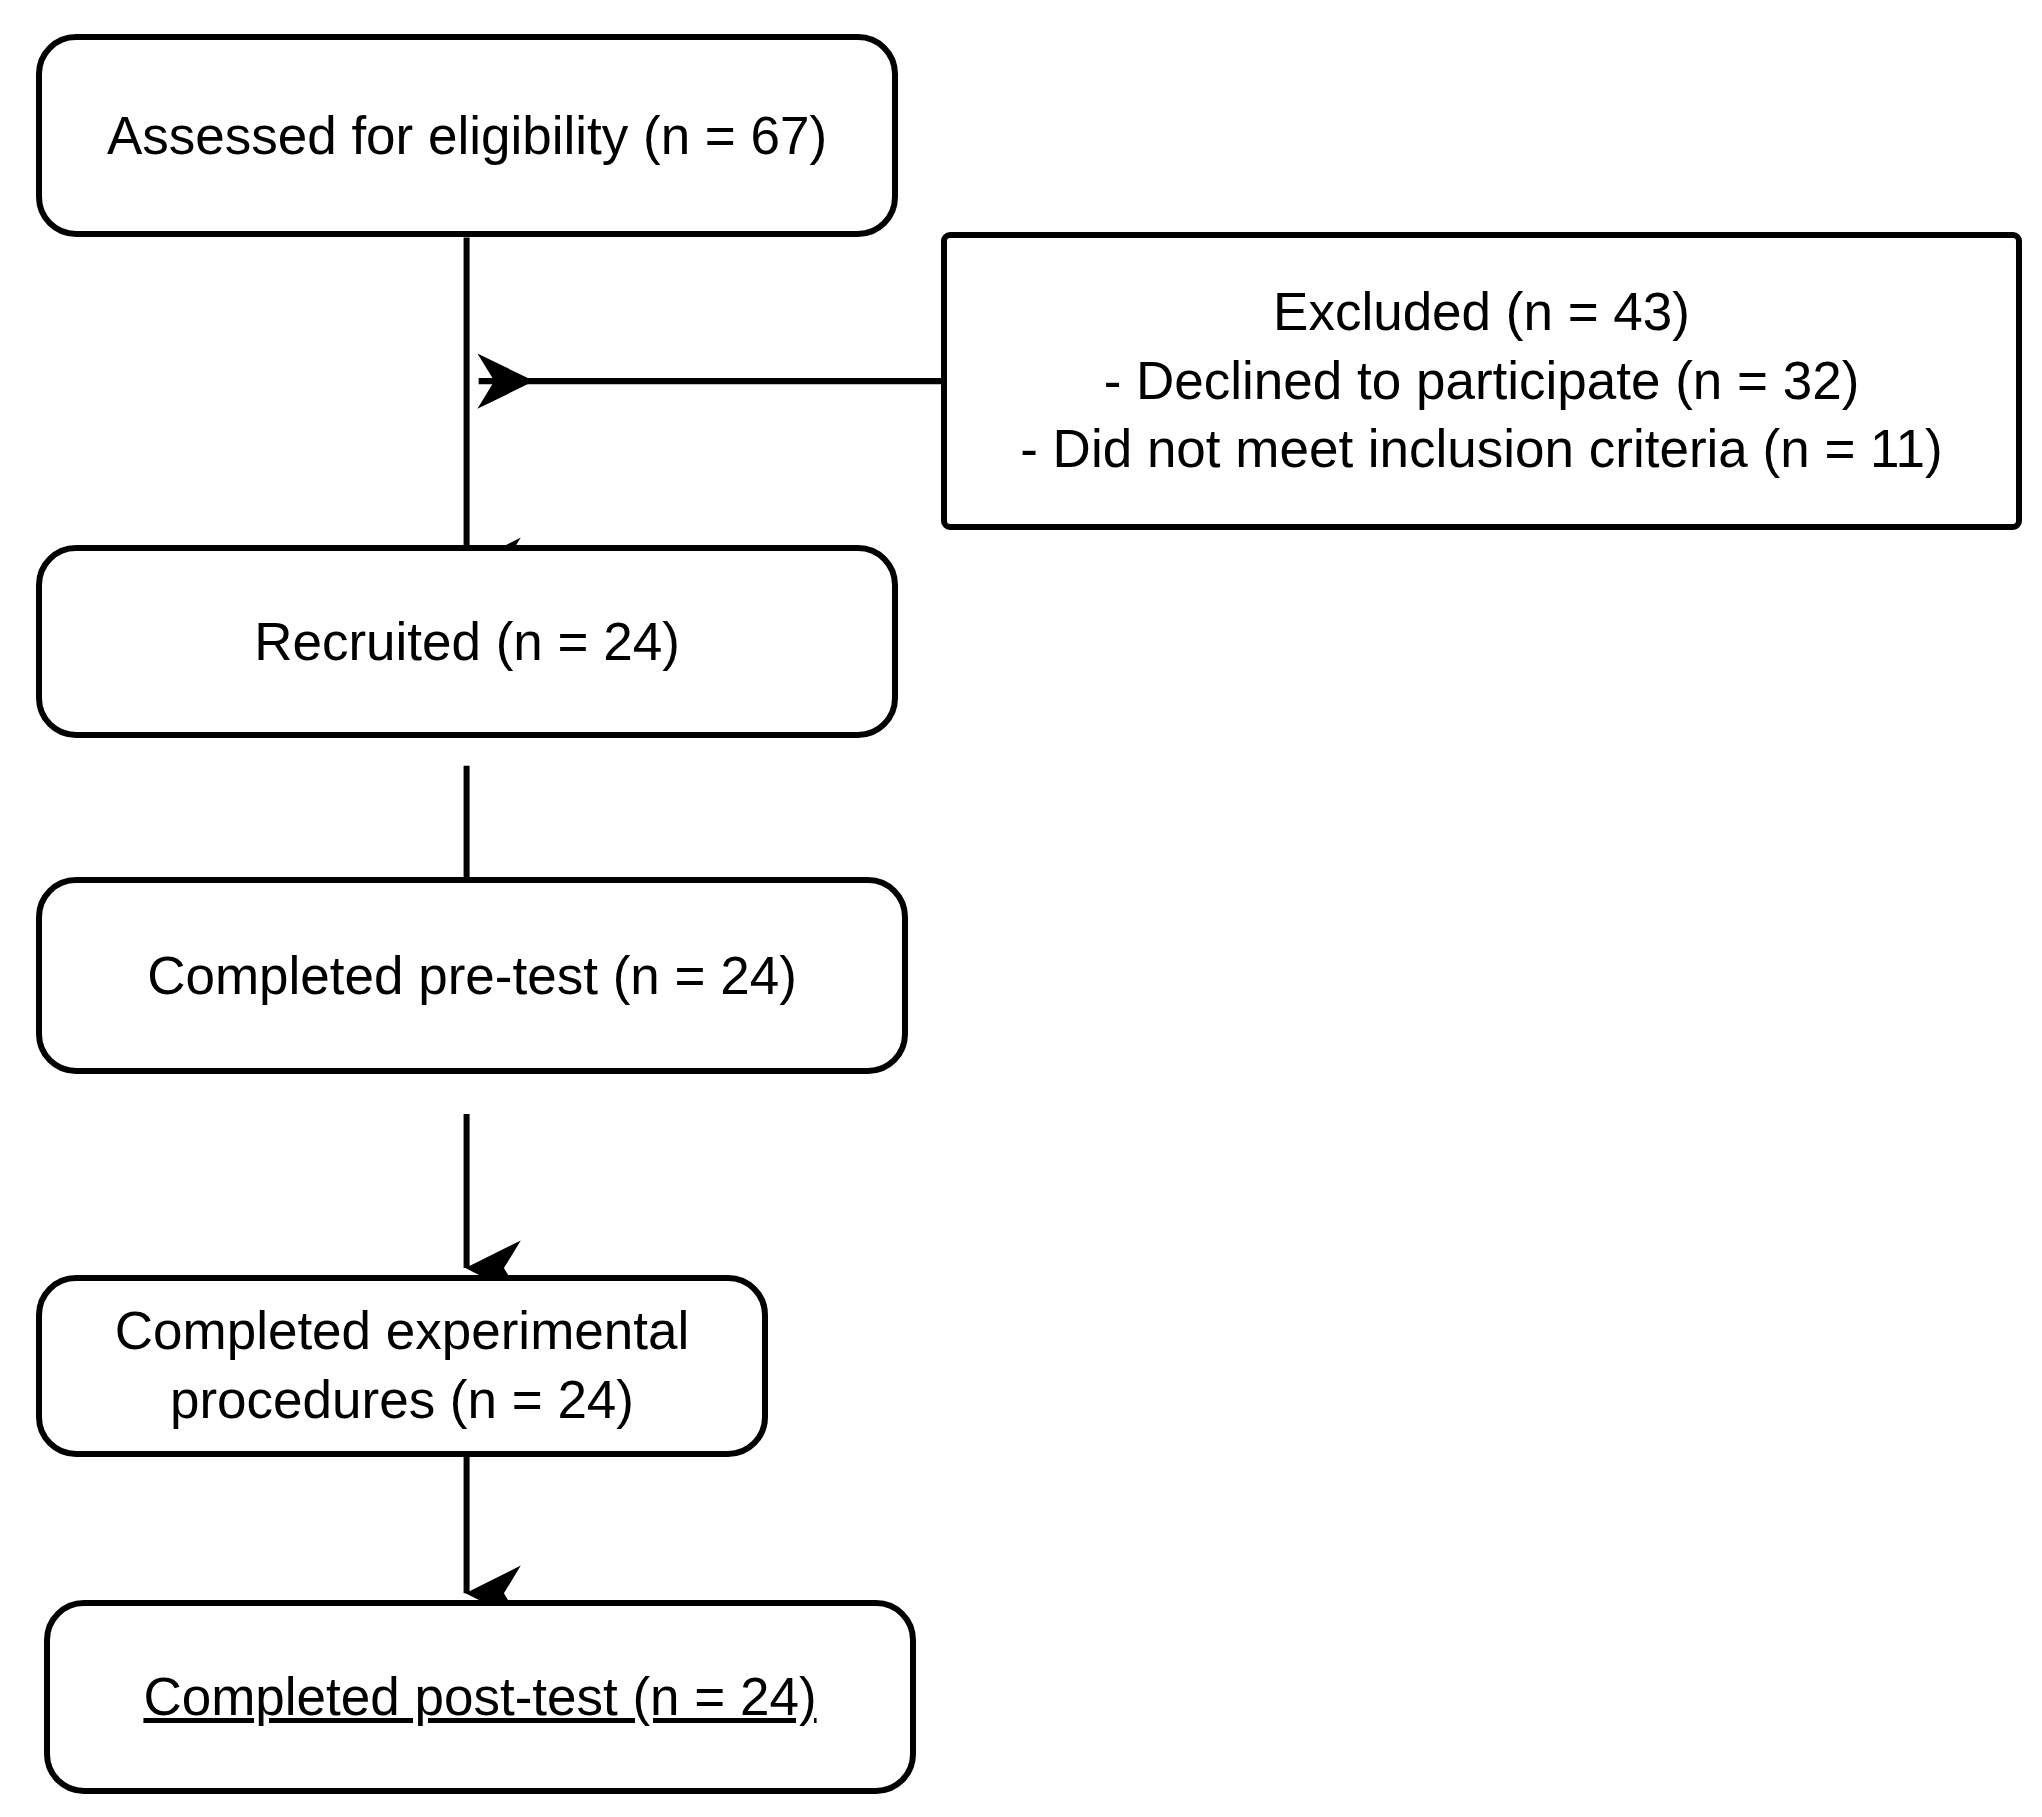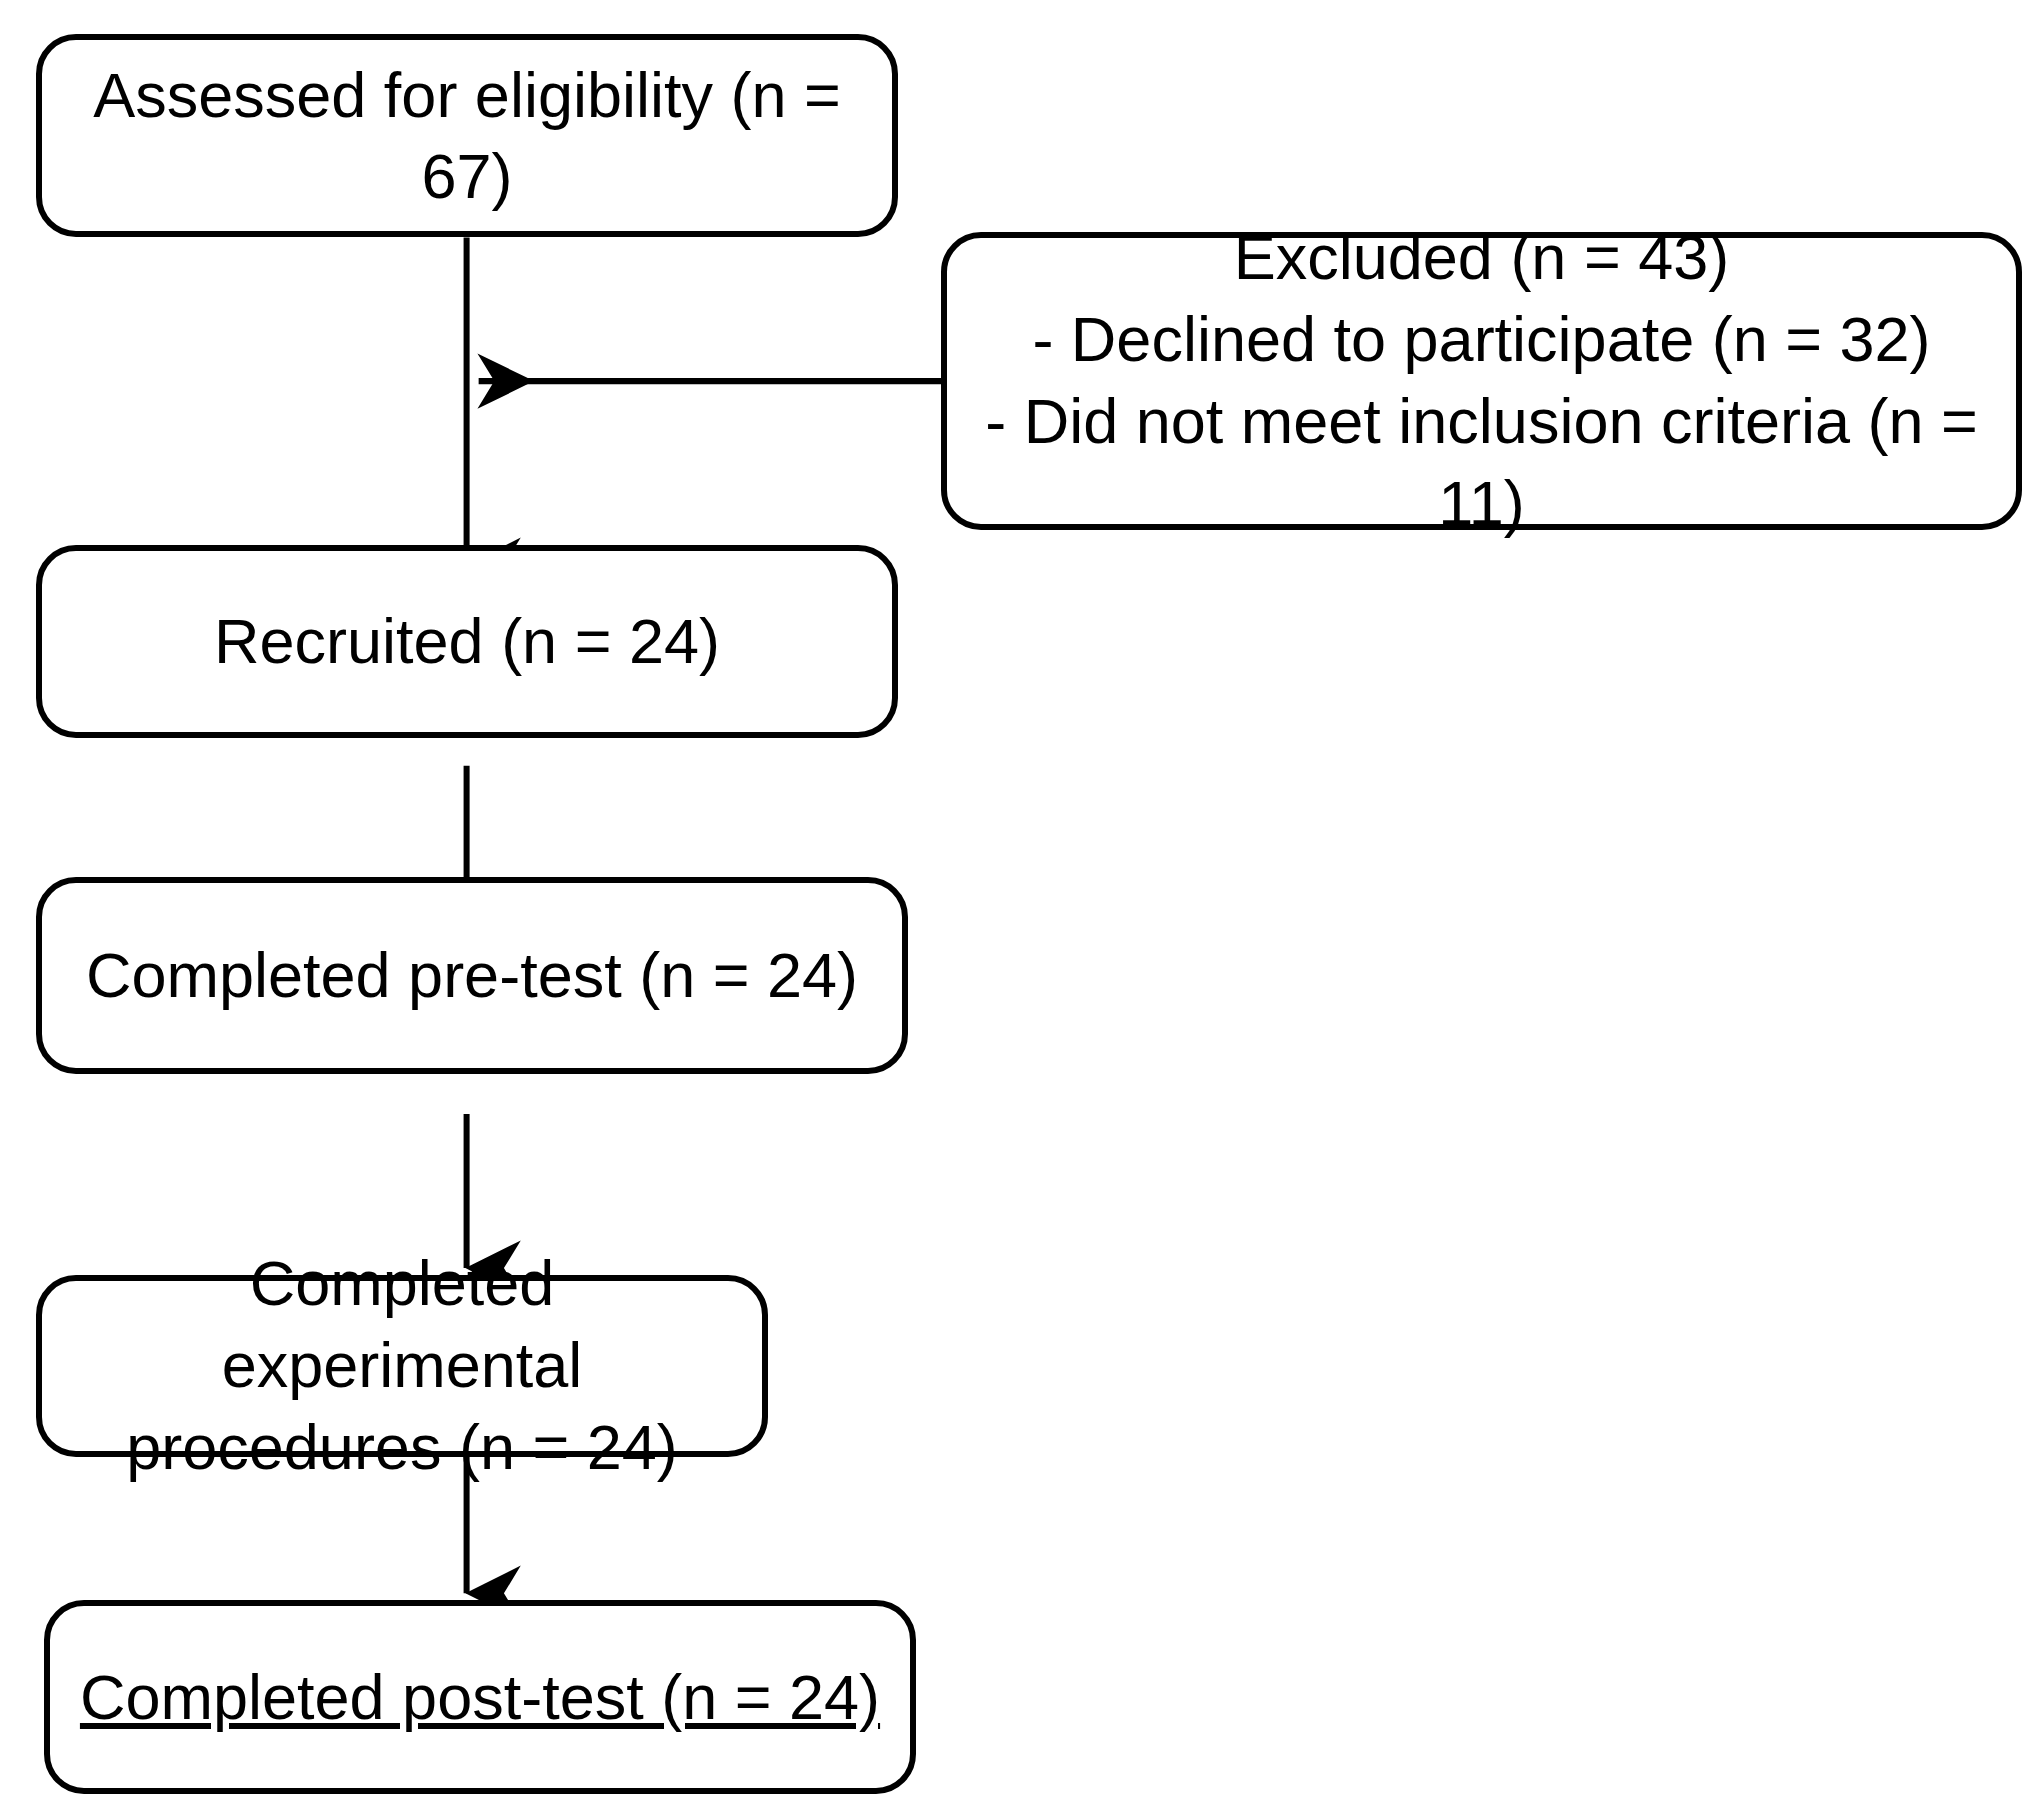--- a/index.html
+++ b/index.html
@@ -28,21 +28,21 @@
     box-sizing: border-box;
     border: 6px solid #000000;
     border-radius: 40px;
     background: #ffffff;
     display: flex;
     align-items: center;
     justify-content: center;
     text-align: center;
   }
   .node-label {
-    font-size: 63px;
+    font-size: 53px;
     line-height: 1.28;
     color: #000000;
     font-family: "Liberation Sans", sans-serif;
     white-space: pre-line;
     padding: 0 20.6px;
   }
   .node-label.multiline {
     line-height: 1.30;
   }
 </style>
@@ -69,21 +69,21 @@
 
     <line x1="542" y1="1295" x2="542" y2="1474" stroke="#000000" stroke-width="7" marker-end="url(#arrowDown)"></line>
 
     <line x1="542" y1="1693" x2="542" y2="1852" stroke="#000000" stroke-width="7" marker-end="url(#arrowDown)"></line>
   </svg>
 
   <div class="node-box" style="left:36px; top:34px; width:862px; height:203px;">
     <span class="node-label">Assessed for eligibility (n = 67)</span>
   </div>
 
-  <div class="node-box" style="left:941px; top:232px; width:1081px; height:298px;">
+  <div class="node-box" style="left:941px; top:232px; width:1081px; height:298px;border-radius:9px;">
     <span class="node-label multiline">Excluded (n = 43)
 - Declined to participate (n = 32)
 - Did not meet inclusion criteria (n = 11)</span>
   </div>
 
   <div class="node-box" style="left:36px; top:545px; width:862px; height:193px;">
     <span class="node-label">Recruited (n = 24)</span>
   </div>
 
   <div class="node-box" style="left:36px; top:877px; width:872px; height:197px;">

